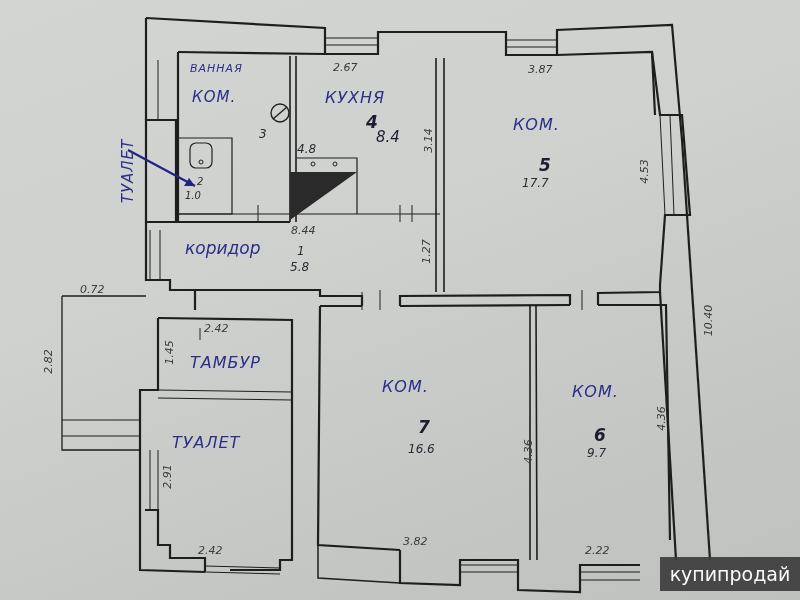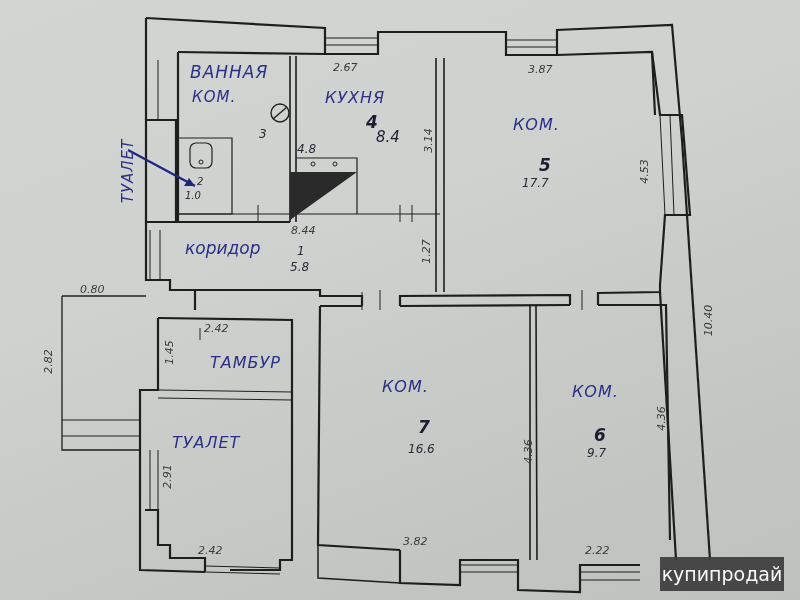--- a/index.html
+++ b/index.html
@@ -5,21 +5,21 @@
   html,body{margin:0;padding:0;}
   body{width:800px;height:600px;overflow:hidden;background:#c9cbc8;position:relative;font-family:"DejaVu Sans",sans-serif;}
   .paper{position:absolute;left:0;top:0;width:800px;height:600px;
     background:linear-gradient(160deg,#d3d5d2 0%,#cfd1ce 40%,#c6c8c5 70%,#bfc1be 100%);}
   svg.plan{position:absolute;left:0;top:0;}
   .lbl{position:absolute;color:#2a2f8a;font-family:"DejaVu Sans",sans-serif;font-style:italic;letter-spacing:1px;white-space:nowrap;}
   .num{position:absolute;color:#2b2b35;font-family:"DejaVu Sans",sans-serif;font-style:italic;font-size:12px;white-space:nowrap;}
   .rnum{position:absolute;color:#1d1d30;font-family:"DejaVu Sans",sans-serif;font-size:17px;font-style:italic;font-weight:bold;}
   .dim{position:absolute;color:#3a3a3a;font-family:"DejaVu Sans",sans-serif;font-style:italic;font-size:11px;white-space:nowrap;}
   .vert{transform:rotate(-90deg);transform-origin:center;}
-  .watermark{position:absolute;left:660px;top:557px;width:124px;height:34px;background:#3d3d3d;opacity:.92;
+  .watermark{position:absolute;left:660px;top:557px;width:140px;height:34px;background:#3d3d3d;opacity:.92;
     color:#fff;font-family:"DejaVu Sans",sans-serif;font-size:19px;display:flex;align-items:center;justify-content:center;}
 </style>
 </head>
 <body>
 
 <div class="paper"></div>
 
 <svg class="plan" width="800" height="600" viewBox="0 0 800 600">
   <g stroke="#1e1e1e" stroke-width="2.2" fill="none">
 
@@ -92,60 +92,60 @@
     <line x1="362" y1="292" x2="362" y2="310"></line>
       <line x1="380" y1="290" x2="380" y2="310"></line>
     <line x1="582" y1="290" x2="582" y2="310"></line>
     <line x1="200" y1="328" x2="200" y2="340"></line>
     <line x1="258" y1="205" x2="258" y2="222"></line>
     <line x1="400" y1="205" x2="400" y2="222"></line>
       <line x1="412" y1="205" x2="412" y2="222"></line>
   </g>
 </svg>
 
-<div class="lbl" style="left:190px;top:62px;font-size:17px;">ВАННАЯ</div>
+<div class="lbl" style="left:190px;top:62px;font-size:11px;">ВАННАЯ</div>
 <div class="lbl" style="left:192px;top:88px;font-size:15px;">КОМ.</div>
 <div class="num" style="left:259px;top:127px;">3</div>
 <div class="num" style="left:253px;top:142px;margin-left:44px;">4.8</div>
 
 <div class="lbl" style="left:325px;top:88px;font-size:16px;">КУХНЯ</div>
 <div class="rnum" style="left:366px;top:112px;">4</div>
 <div class="rnum" style="left:356px;top:128px;font-weight:normal;font-size:15px;margin-left:20px;">8.4</div>
 
 <div class="lbl" style="left:513px;top:115px;font-size:16px;">КОМ.</div>
 <div class="rnum" style="left:539px;top:155px;">5</div>
 <div class="num" style="left:522px;top:176px;">17.7</div>
 
 <div class="lbl vert" style="left:88px;top:162px;font-size:15px;width:80px;text-align:center;">ТУАЛЕТ</div>
 <div class="num" style="left:197px;top:176px;font-size:10px;">2</div>
 <div class="num" style="left:185px;top:190px;font-size:10px;">1.0</div>
 
 <div class="lbl" style="left:185px;top:238px;font-size:17px;letter-spacing:0;">коридор</div>
 <div class="num" style="left:297px;top:244px;">1</div>
 <div class="num" style="left:290px;top:260px;text-align:center;">5.8</div>
 
-<div class="lbl" style="left:190px;top:353px;font-size:16px;margin-left:20px;">ТАМБУР</div>
+<div class="lbl" style="left:190px;top:353px;font-size:16px;">ТАМБУР</div>
 
 <div class="lbl" style="left:172px;top:433px;font-size:16px;">ТУАЛЕТ</div>
 
 <div class="lbl" style="left:382px;top:377px;font-size:16px;">КОМ.</div>
 <div class="rnum" style="left:418px;top:417px;">7</div>
 <div class="num" style="left:408px;top:442px;">16.6</div>
 
 <div class="lbl" style="left:572px;top:382px;font-size:16px;">КОМ.</div>
 <div class="rnum" style="left:594px;top:425px;">6</div>
 <div class="num" style="left:587px;top:446px;">9.7</div>
 
 <div class="dim" style="left:333px;top:61px;">2.67</div>
 <div class="dim" style="left:528px;top:63px;">3.87</div>
 <div class="dim vert" style="left:416px;top:134px;">3.14</div>
 <div class="dim vert" style="left:632px;top:165px;">4.53</div>
 <div class="dim" style="left:291px;top:224px;">8.44</div>
 <div class="dim vert" style="left:414px;top:245px;">1.27</div>
-<div class="dim" style="left:80px;top:283px;">0.80</div>
+<div class="dim" style="left:80px;top:283px;">0.72</div>
 <div class="dim vert" style="left:36px;top:355px;">2.82</div>
 <div class="dim" style="left:204px;top:322px;">2.42</div>
 <div class="dim vert" style="left:157px;top:346px;">1.45</div>
 <div class="dim vert" style="left:155px;top:470px;">2.91</div>
 <div class="dim" style="left:198px;top:544px;">2.42</div>
 <div class="dim vert" style="left:516px;top:445px;">4.36</div>
 <div class="dim vert" style="left:649px;top:412px;">4.36</div>
 <div class="dim" style="left:403px;top:535px;">3.82</div>
 <div class="dim" style="left:585px;top:544px;">2.22</div>
 <div class="dim vert" style="left:693px;top:314px;">10.40</div>

